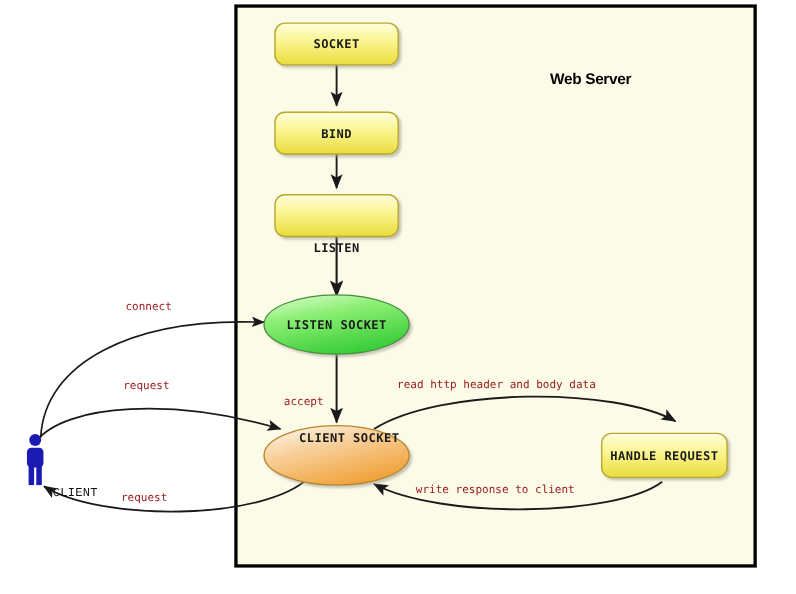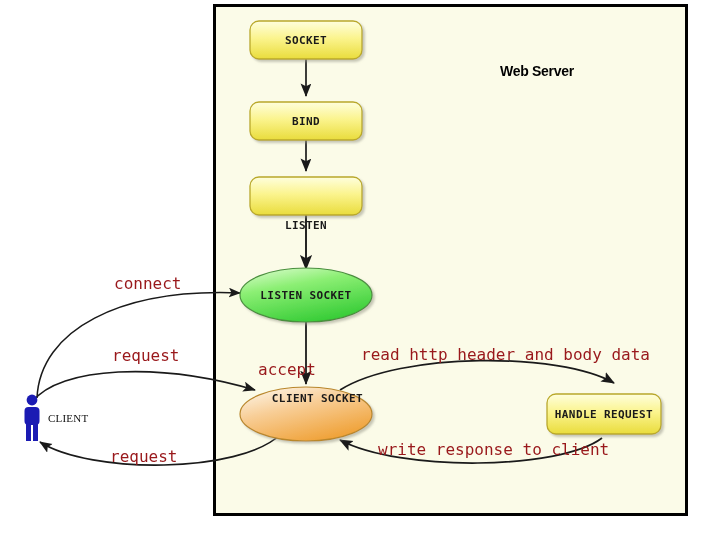--- a/index.html
+++ b/index.html
@@ -31,40 +31,41 @@
     font-family: "DejaVu Sans Mono", monospace;
     font-weight: bold;
     font-size: 11px;
     color: #1a1a1a;
     letter-spacing: 0.4px;
     pointer-events: none;
   }
   .edge-label {
     position: absolute;
     font-family: "DejaVu Sans Mono", monospace;
-    font-size: 16px;
+    font-size: 10px;
     color: #99181b;
     white-space: nowrap;
   }
   .panel-title {
     position: absolute;
     font-family: "Liberation Sans", sans-serif;
     font-weight: bold;
     font-size: 14px;
     color: #000000;
     letter-spacing: -0.3px;
     white-space: nowrap;
   }
   .actor-label {
     position: absolute;
-    font-family: Liberation Serif, serif;
+    font-family: Liberation Mono, monospace;
     font-size: 11px;
     color: #111111;
     white-space: nowrap;
     letter-spacing: 0.2px;
+    margin-top: 31px;
   }
 </style>
 </head>
 <body>
 
 <div id="canvas">
 
   <svg id="svg-layer" viewBox="0 0 724 540">
     <defs>
       <linearGradient id="gradBox" x1="0" y1="0" x2="0" y2="1">

